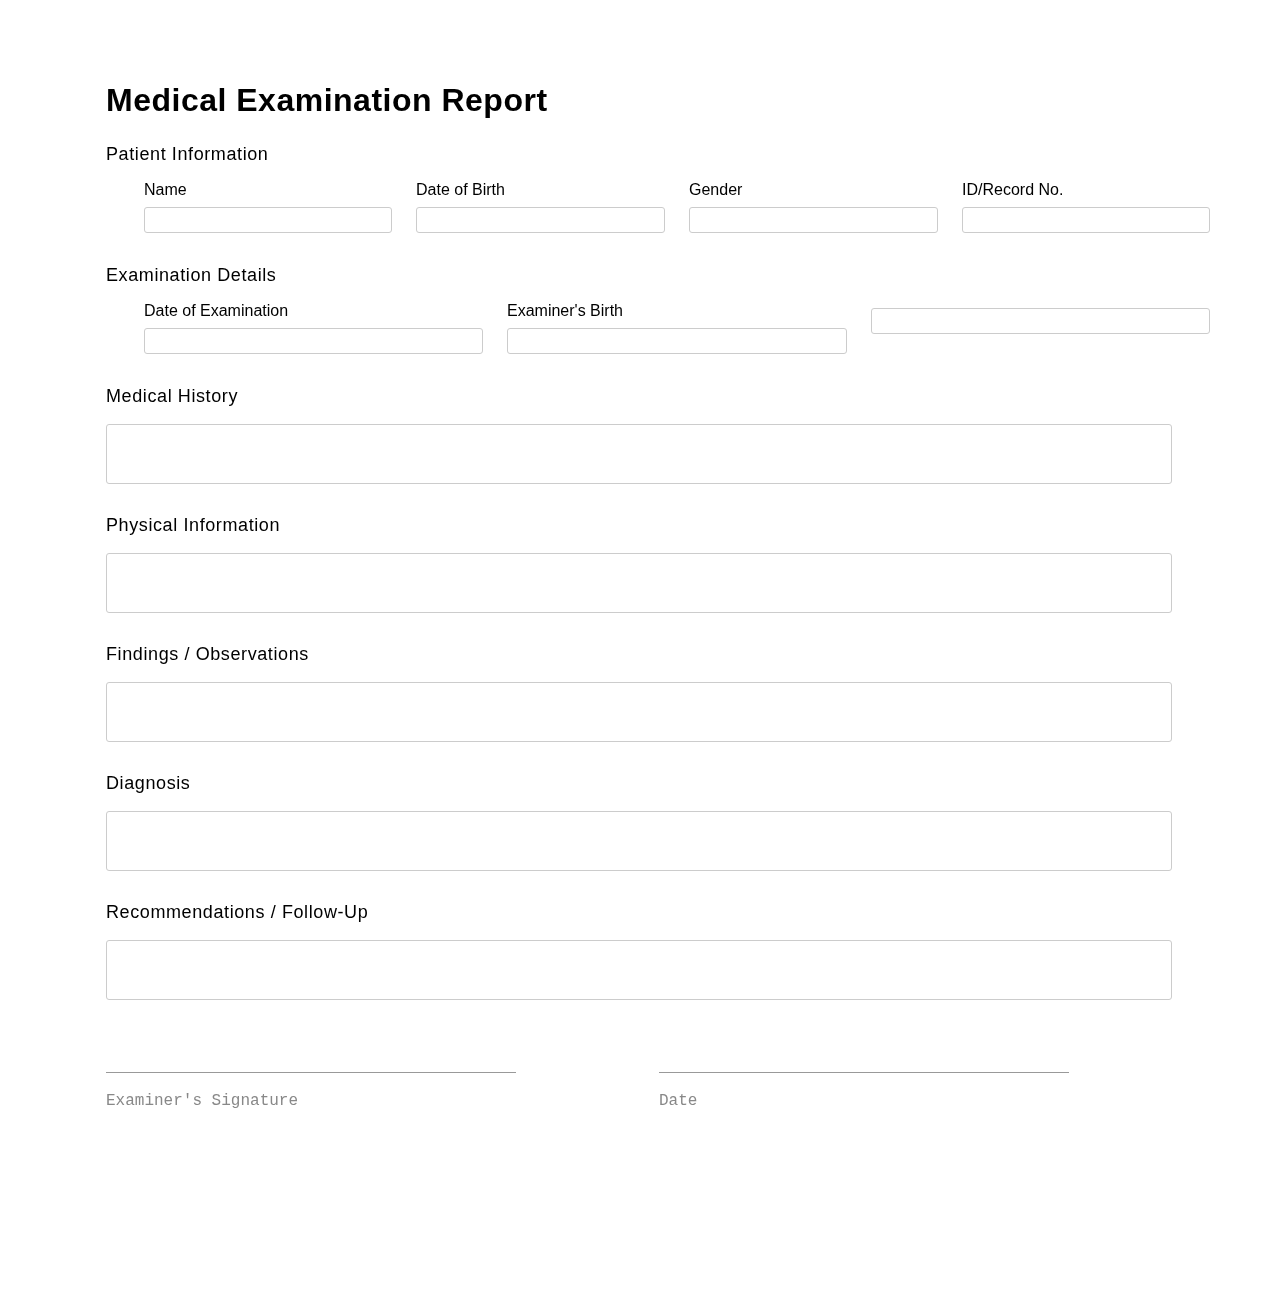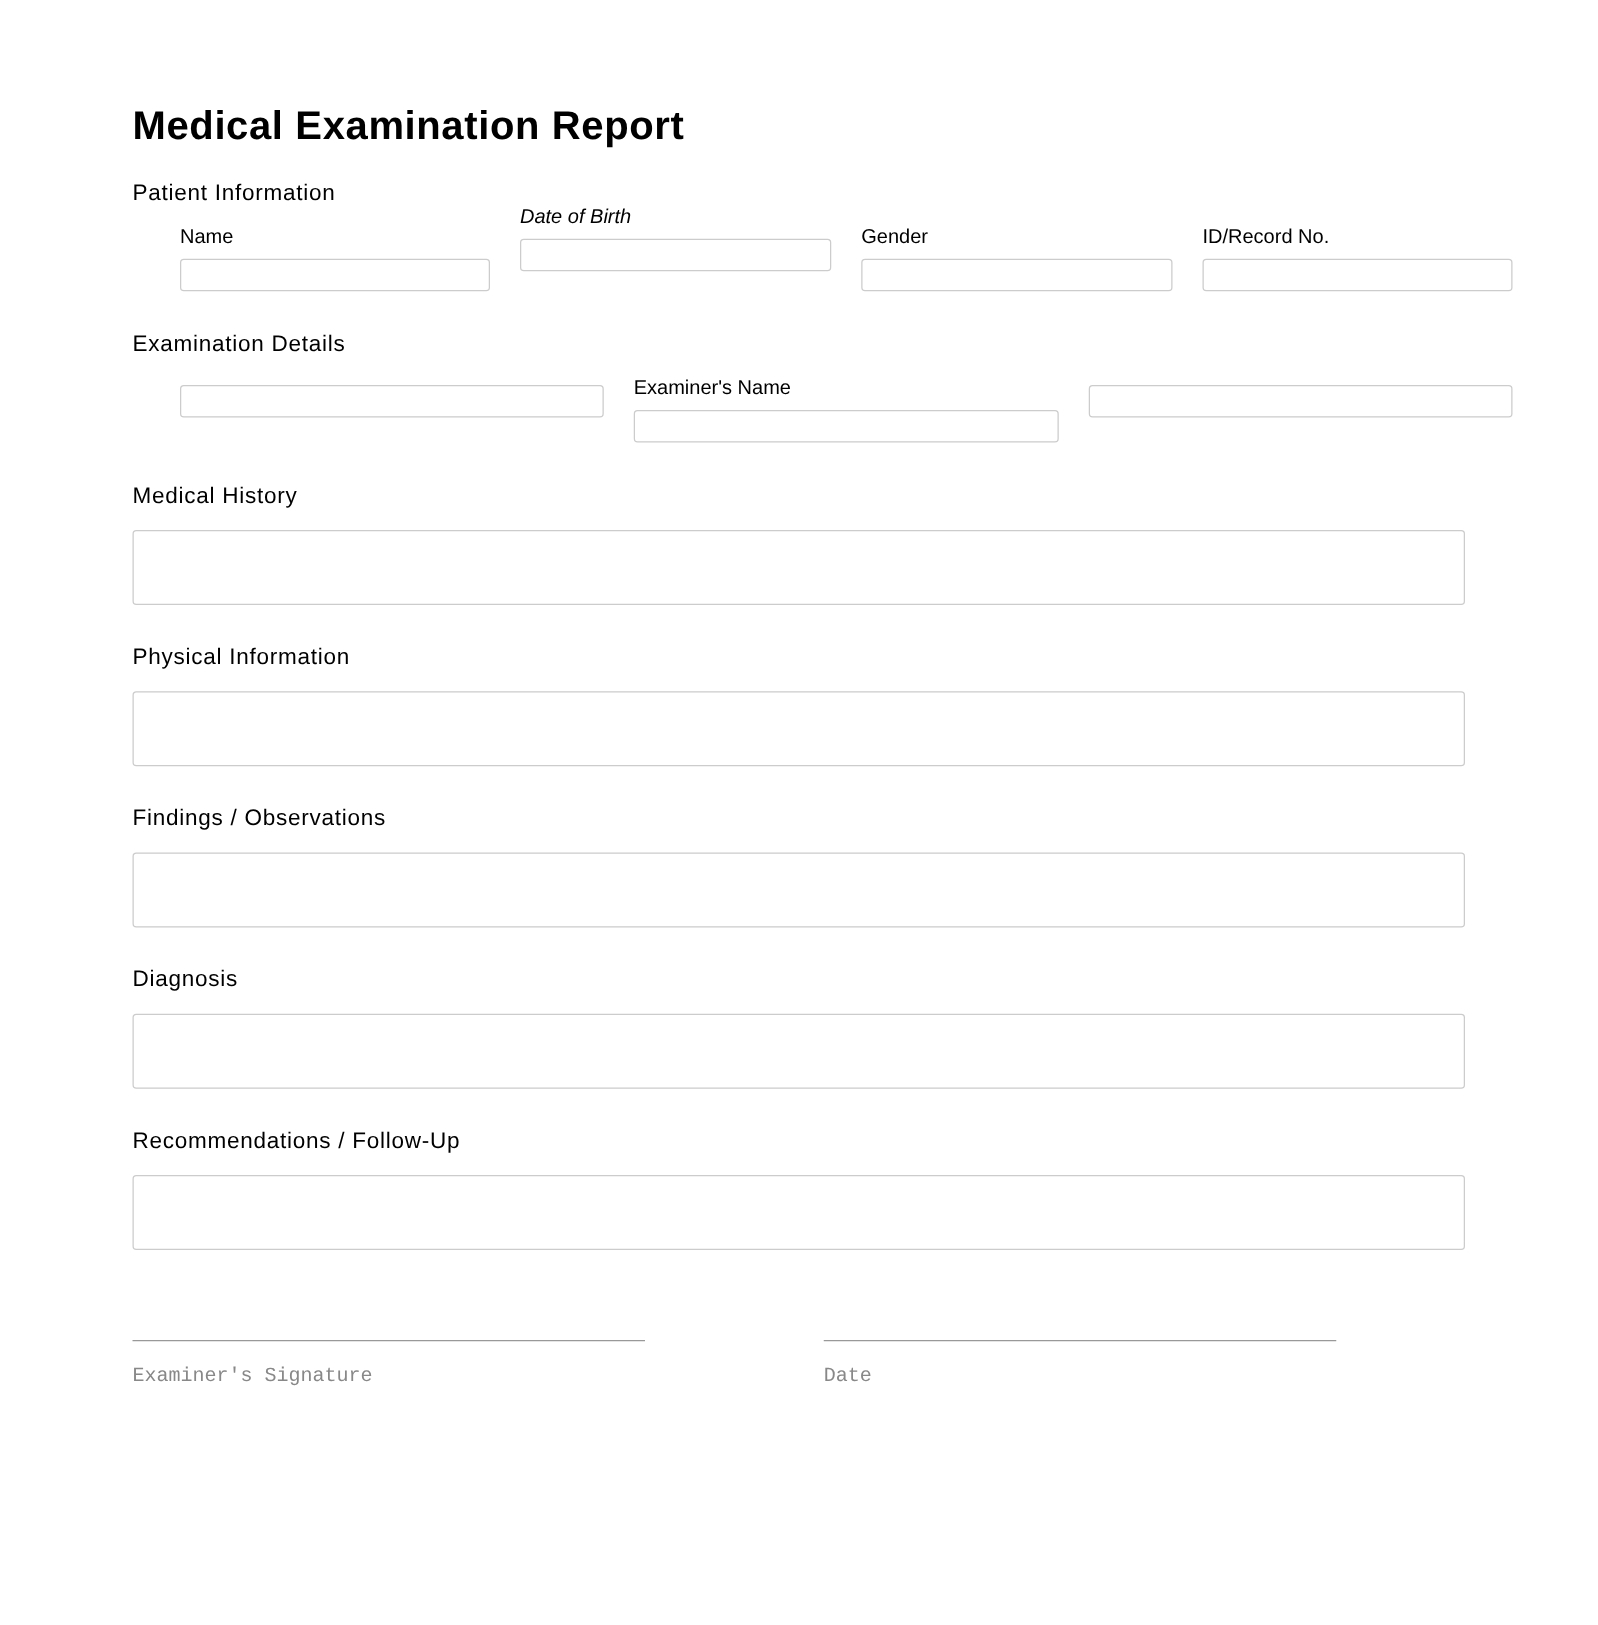--- a/index.html
+++ b/index.html
@@ -19,40 +19,41 @@
 
 <div class="page">
   <h1>Medical Examination Report</h1>
 
   <h2 class="section-title" style="top:144px">Patient Information</h2>
 
   <div class="field" style="top:181px; left:0; width:248px;">
     <label>Name</label>
     <div class="input"></div>
   </div>
-  <div class="field" style="top:165px; left:272px; width:249px;font-style:italic;">
+  <div class="field" style="top:181px; left:272px; width:249px;">
     <label>Date of Birth</label>
     <div class="input"></div>
   </div>
   <div class="field" style="top:181px; left:545px; width:249px;">
     <label>Gender</label>
     <div class="input"></div>
   </div>
   <div class="field" style="top:181px; left:818px; width:248px;">
     <label>ID/Record No.</label>
     <div class="input"></div>
   </div>
 
   <h2 class="section-title" style="top:265px">Examination Details</h2>
 
   <div class="field" style="top:302px; left:0; width:339px;">
+    <label>Date of Examination</label>
     <div class="input"></div>
   </div>
   <div class="field" style="top:302px; left:363px; width:340px;">
-    <label>Examiner's Name</label>
+    <label>Examiner's Birth</label>
     <div class="input"></div>
   </div>
   <div class="field" style="top:302px; left:727px; width:339px;">
     <div class="input"></div>
   </div>
 
   <h2 class="section-title" style="top:386px">Medical History</h2>
   <div class="textarea" style="top:424px"></div>
 
   <h2 class="section-title" style="top:515px">Physical Information</h2>

